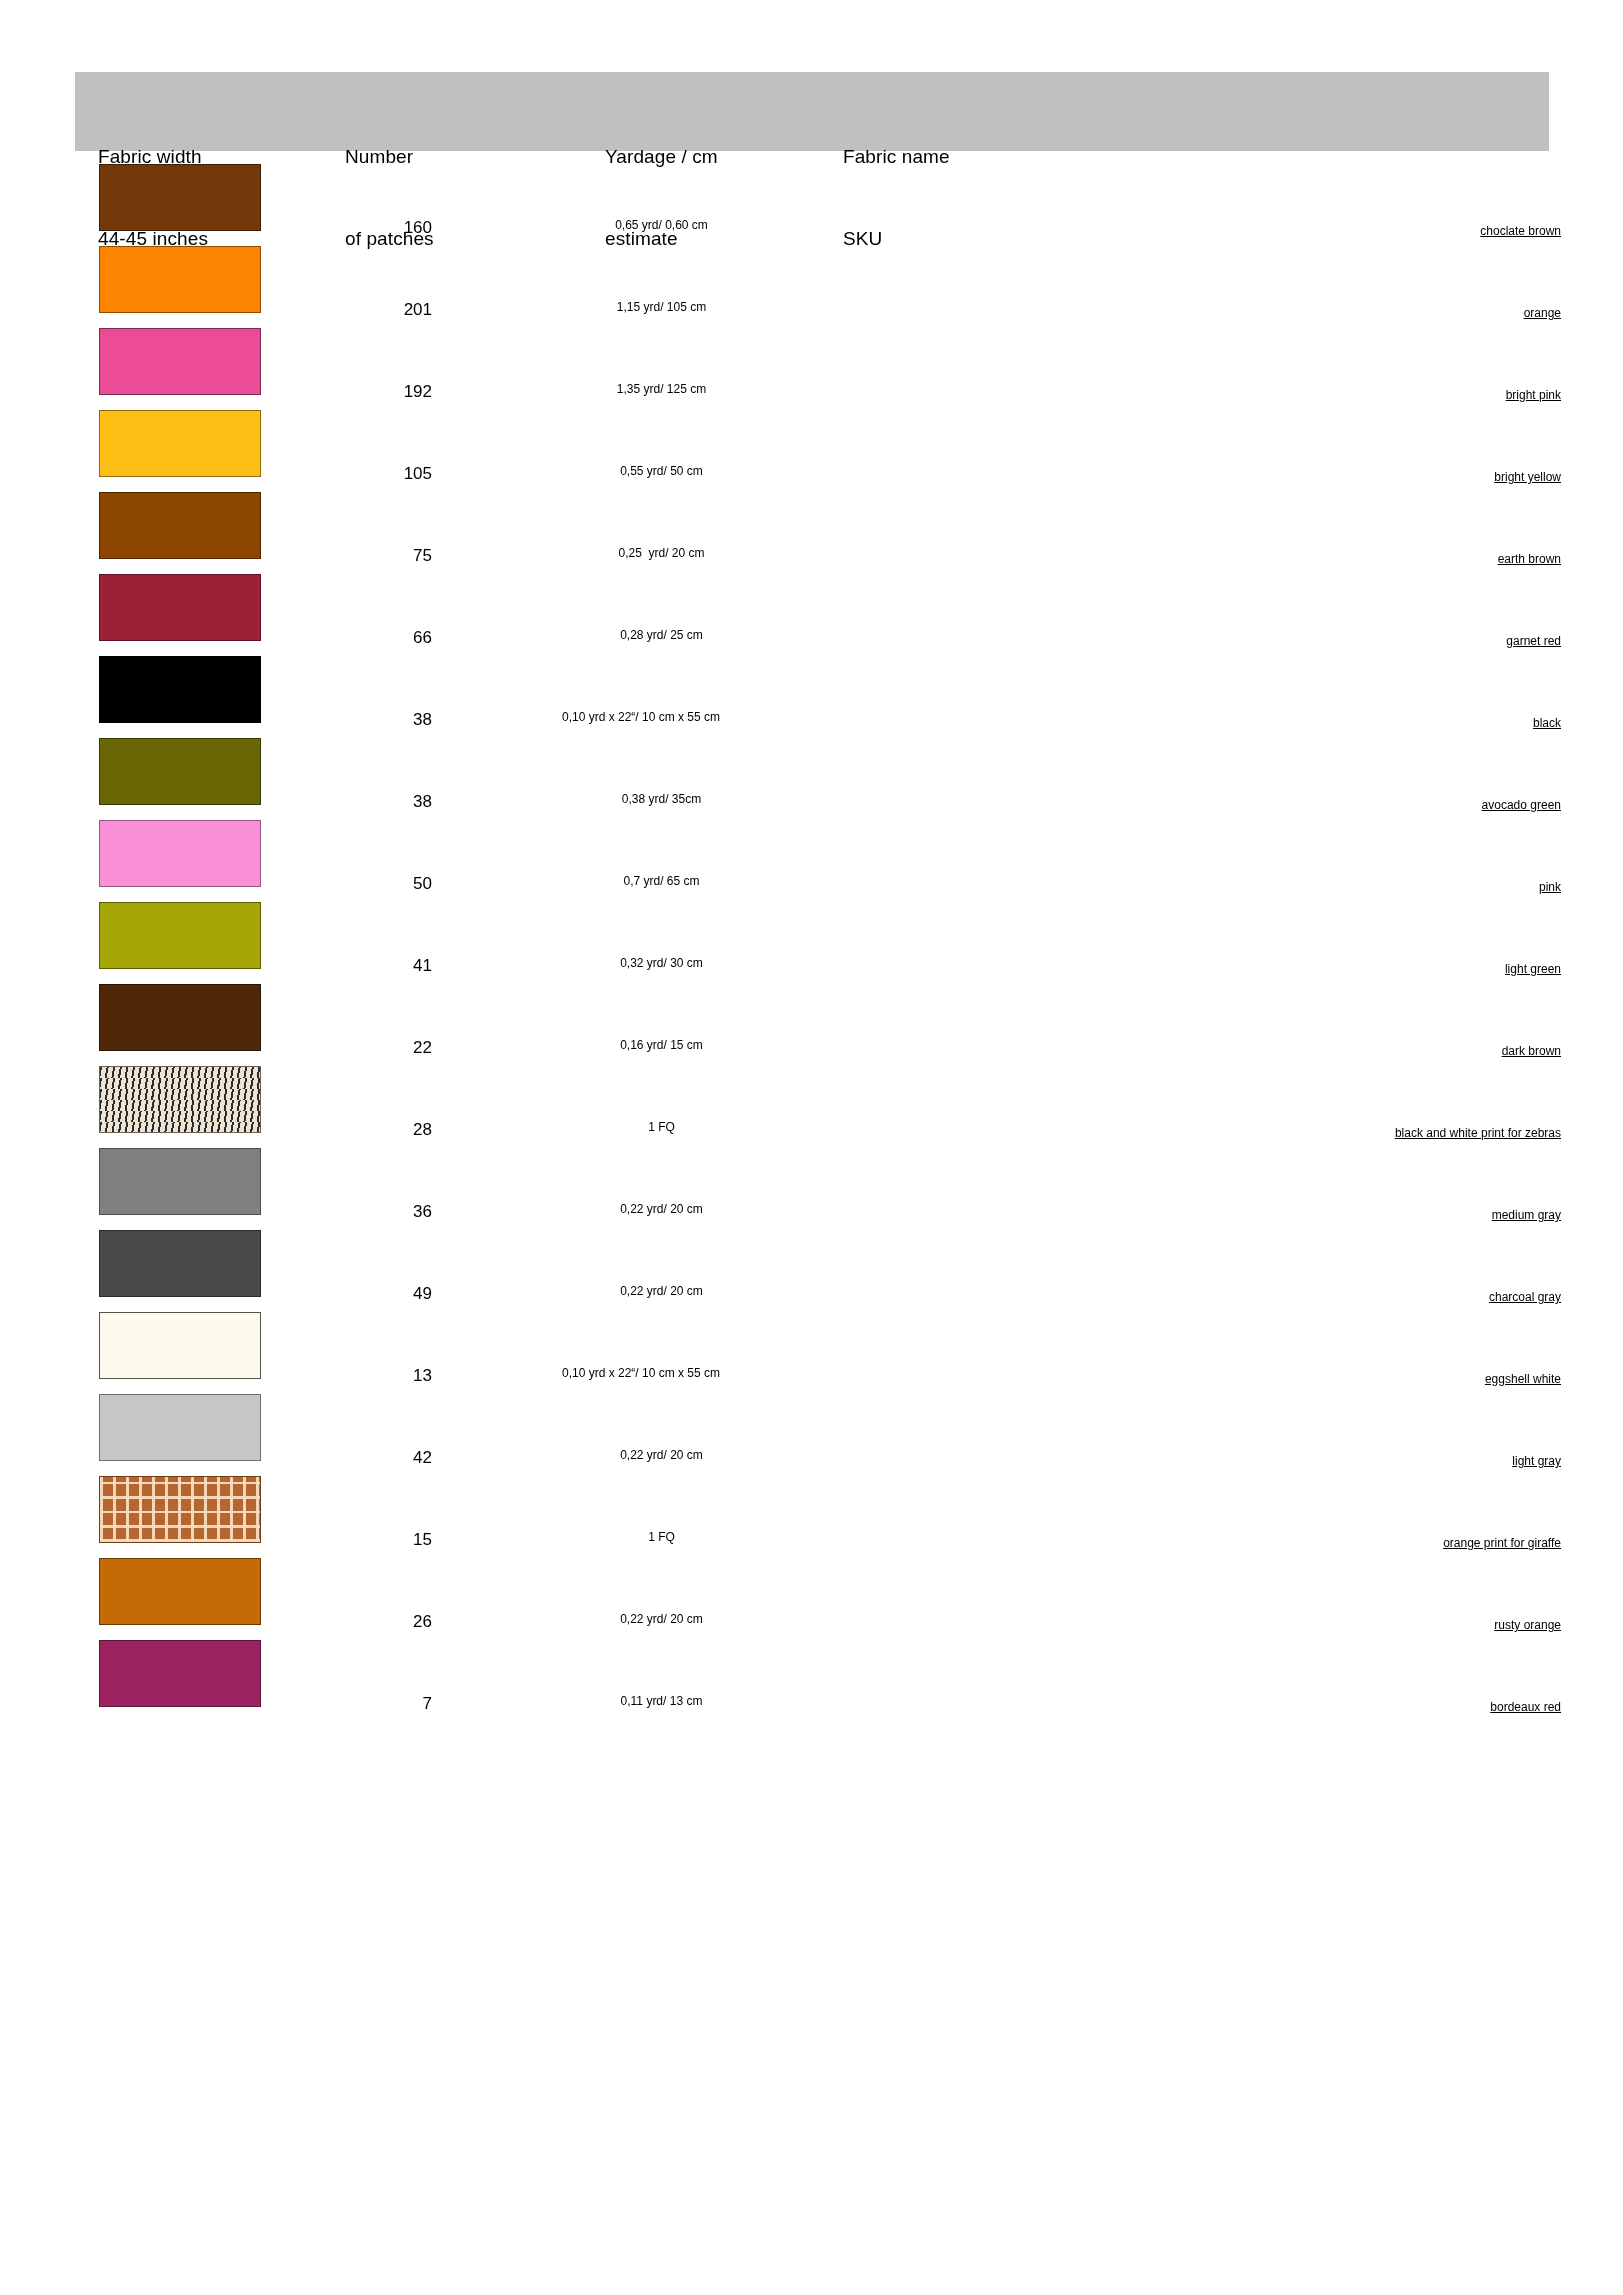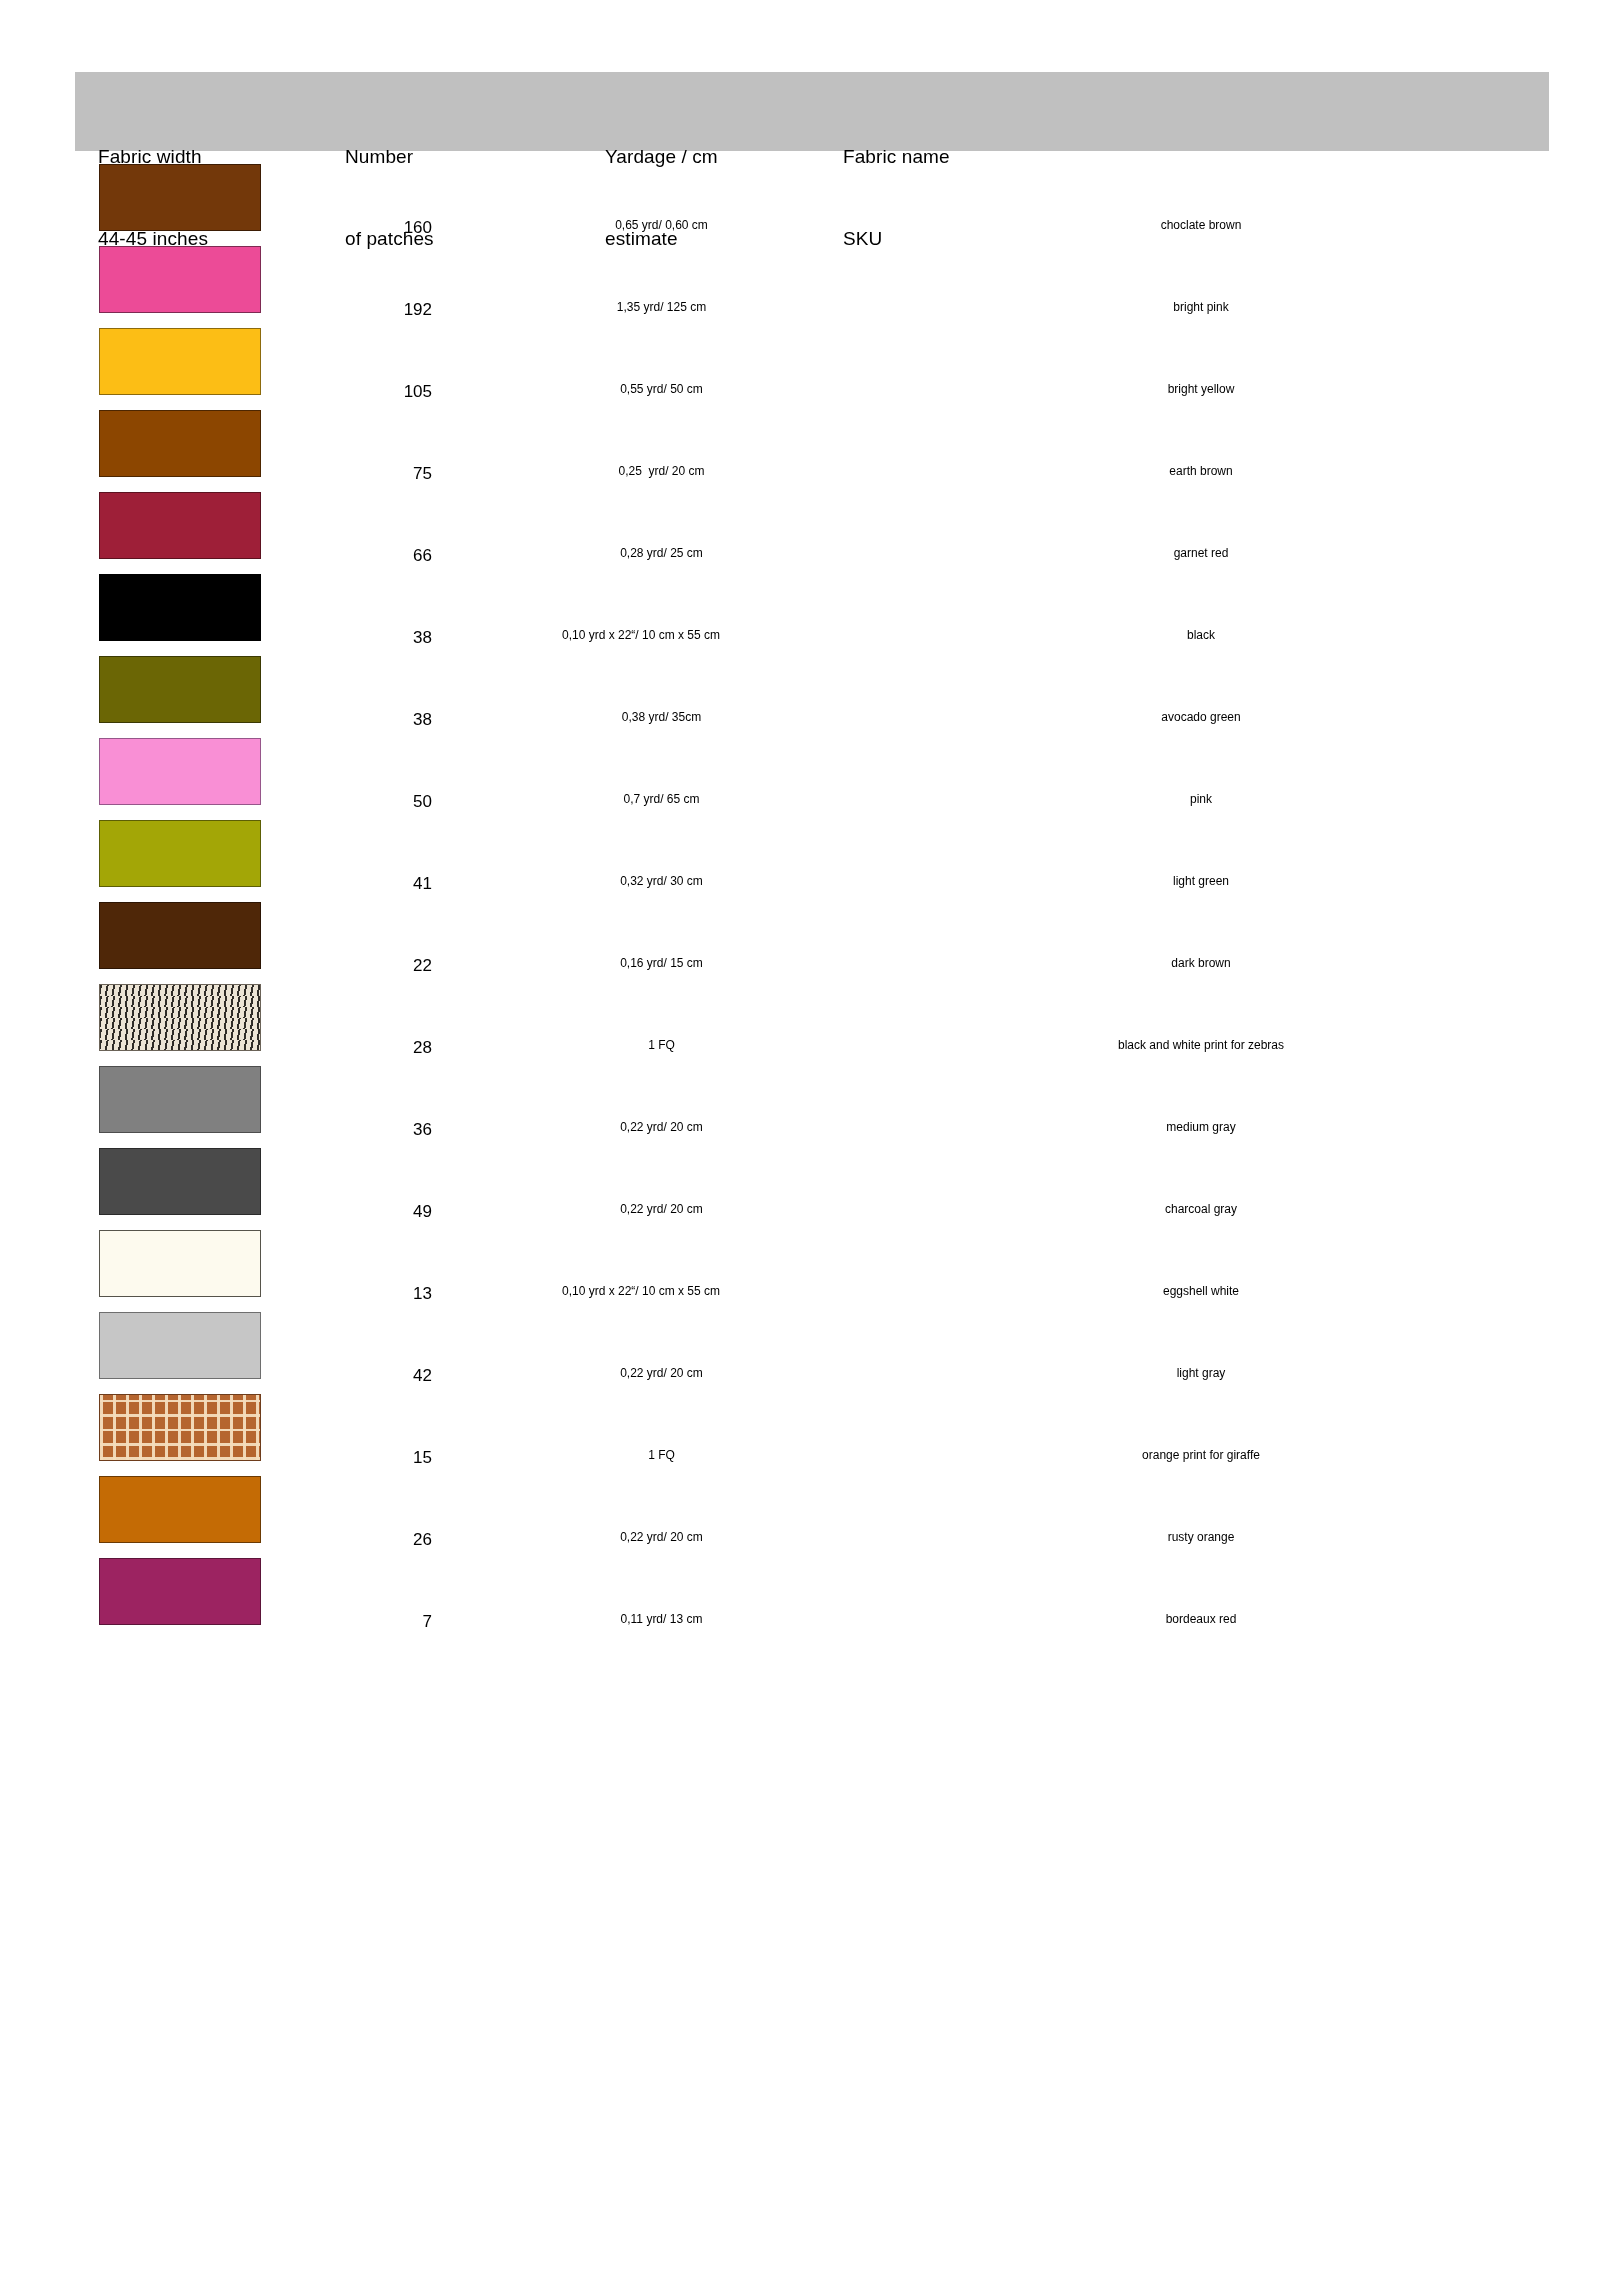--- a/index.html
+++ b/index.html
@@ -92,22 +92,23 @@
   .c-yard {
     left: 452px;
     width: 419px;
     text-align: center;
     top: 51px;
   }
   
   .c-name {
     left: 841px;
     width: 720px;
-    text-align: center;
-    top: 51px;
+    text-align: right;
+    top: 57px;
+    text-decoration: underline;
   }
   
   .row.wide .c-yard { left: 412px; width: 458px; text-align: center; }
   .row.wide .c-name { left: 841px; }
 </style>
 </head>
 <body>
 
 <div class="page">
 
@@ -131,20 +132,26 @@
   </div>
 
   <div class="rows" id="rows-container">
       <div class="row">
         <div class="swatch" style="border-color: rgb(61, 29, 4); background: rgb(115, 56, 10);"></div>
         <div class="cell c-count">160</div>
         <div class="cell c-yard">0,65 yrd/ 0,60 cm</div>
         <div class="cell c-name">choclate brown</div>
       </div>
       <div class="row">
+        <div class="swatch" style="border-color: rgb(140, 77, 6); background: rgb(251, 133, 0);"></div>
+        <div class="cell c-count">201</div>
+        <div class="cell c-yard">1,15 yrd/ 105 cm</div>
+        <div class="cell c-name">orange</div>
+      </div>
+      <div class="row">
         <div class="swatch" style="border-color: rgb(125, 42, 82); background: rgb(236, 75, 151);"></div>
         <div class="cell c-count">192</div>
         <div class="cell c-yard">1,35 yrd/ 125 cm</div>
         <div class="cell c-name">bright pink</div>
       </div>
       <div class="row">
         <div class="swatch" style="border-color: rgb(140, 106, 12); background: rgb(252, 190, 21);"></div>
         <div class="cell c-count">105</div>
         <div class="cell c-yard">0,55 yrd/ 50 cm</div>
         <div class="cell c-name">bright yellow</div>

